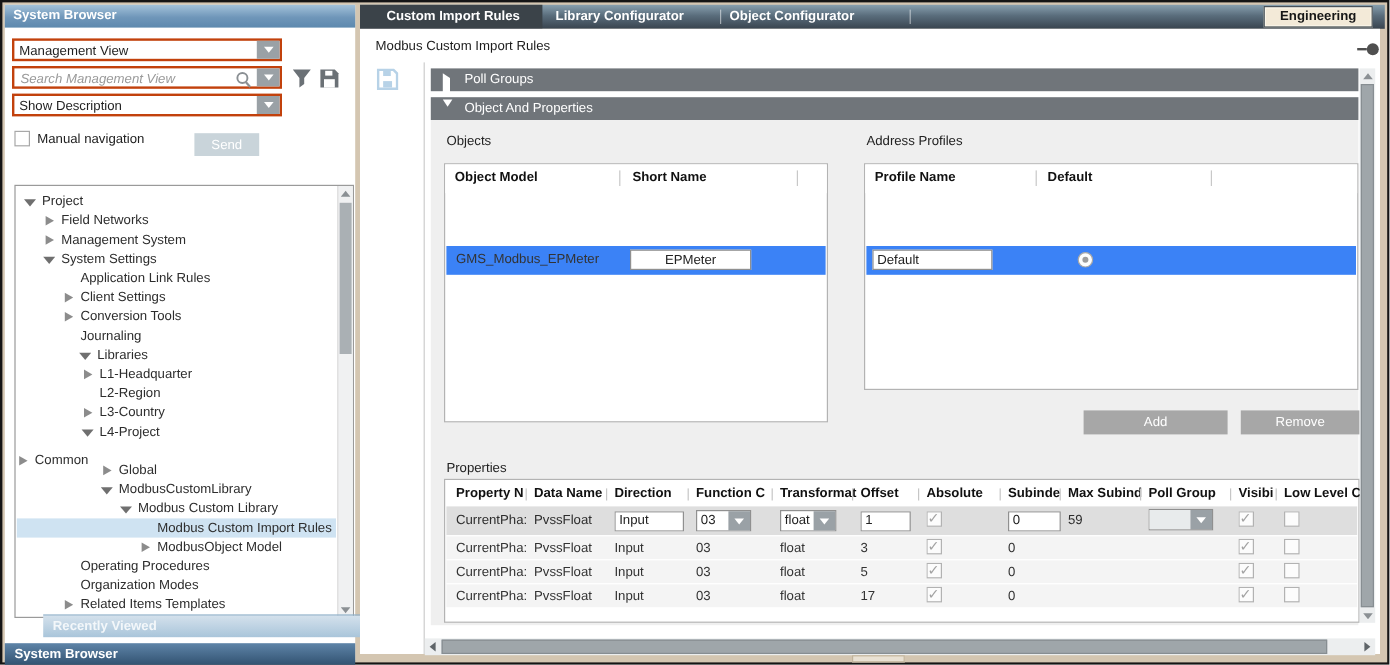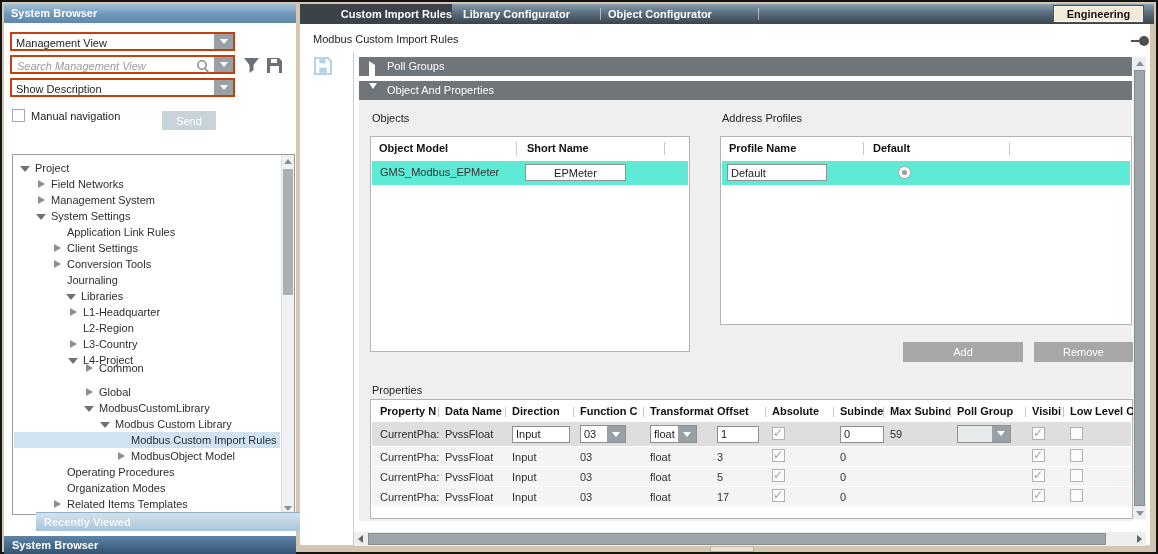--- a/index.html
+++ b/index.html
@@ -44,21 +44,21 @@
   .tri-dn-s { width:0;height:0;border-left:4px solid transparent;border-right:4px solid transparent;border-top:5px solid #8b9094; }
 
   .bar { position:absolute; left:4px; width:292px; font-weight:bold; line-height:19px; padding-left:8px; }
   .bar.recent { top:508px; height:19px; background:linear-gradient(180deg,#d4e1ec 0%,#a9c5da 100%); color:#f3f7fa; border-top:1px solid #8fb0c9;margin-left:32px; }
   .bar.sysb  { top:532px; height:19px; background:linear-gradient(180deg,#5e84a8 0%,#30506f 100%); color:#fff; }
 
   
   .tabbar { position:absolute; left:300px; top:4px; width:854px; height:20px;
     background:linear-gradient(180deg,#88a0af 0%,#5a6d7c 45%,#39444f 100%); }
   .tab { position:absolute; top:0; height:20px; color:#fff; font-weight:bold; line-height:20px; white-space:nowrap; }
-  .tab.active { background:#3b4349; padding-left:22px;text-align:right; }
+  .tab.active { background:#3b4349; padding-left:22px; }
   .tabsep { position:absolute; top:4px; width:1px; height:12px; background:rgba(255,255,255,.5); }
   .eng-btn { position:absolute; left:753px; top:1px; width:91px; height:18px; background:#f3ead8;
     border:1px solid #47525b; box-shadow:inset 0 0 0 1px #fbf6ea; color:#161616; font-weight:bold;
     font-family:"Liberation Sans","DejaVu Sans",sans-serif; font-size:11px; }
 
   
   .content { position:absolute; left:300px; top:24px; width:850px; height:521px; background:#fff; }
   .page-title { position:absolute; left:13px; top:9px; color:#1c1c1c; }
   .pin { position:absolute; left:831px; top:12px; display:flex; align-items:center; }
   .pin-line { width:8px; height:2px; background:#4f4f4f; }
@@ -71,21 +71,21 @@
   .sechdr .arr { position:absolute; left:10px; top:5px; }
   .arr-col { width:0;height:0;border-top:4px solid transparent;border-bottom:4px solid transparent;border-left:6px solid #fff; margin-top:1px; }
   .arr-exp { width:0;height:0;border-left:4px solid transparent;border-right:4px solid transparent;border-top:6px solid #fff; margin-top:2px; }
   .graypanel { position:absolute; left:59px; top:76px; width:773px; height:421px; background:#efefef; }
 
   .gblabel { position:absolute; color:#222; }
   .gbox { position:absolute; background:#fff; border:1px solid #b3b3b3; }
   .ghead { position:absolute; left:0; top:0; right:0; height:24px; background:#fff; }
   .ghead .h { position:absolute; top:5px; font-weight:bold; color:#111; white-space:nowrap; }
   .vsep { position:absolute; top:5px; width:1px; height:13px; background:#c8c8c8; }
-  .grow { position:absolute; left:1px; right:1px; height:24px; background:#5eead4; }
+  .grow { position:absolute; left:1px; right:1px; height:24px; background:#3b82f6;margin-top:44px; }
   .grow .t { position:absolute; top:5px; color:#333; white-space:nowrap; }
   .tinput { position:absolute; height:17px; border:1px solid #909090; background:#fff; color:#222;
     font:11px "Liberation Sans","DejaVu Sans",sans-serif; padding:0 3px; }
   .radio { position:absolute; width:13px; height:13px; border:1px solid #a8a8a8; border-radius:50%; background:#fdfdfd; }
   .radio.on::after { content:""; position:absolute; left:3px; top:3px; width:5px; height:5px; border-radius:50%; background:#9d9d9d; }
   .gbtn { position:absolute; width:120px; height:20px; background:#a7a7a7; color:#fff; border:none;
     font:11px "Liberation Sans","DejaVu Sans",sans-serif; }
 
   
   .pgrid { position:absolute; left:1px; right:1px; display:grid; padding-left:8px; align-items:center;
@@ -215,21 +215,21 @@
           <span class="tl">L2-Region</span>
         </div>
       <div class="trow" style="top:181px;padding-left:54px">
           <span class="tw col"></span>
           <span class="tl">L3-Country</span>
         </div>
       <div class="trow" style="top:197px;padding-left:54px">
           <span class="tw exp"></span>
           <span class="tl">L4-Project</span>
         </div>
-      <div class="trow" style="top:205px;padding-left:70px">
+      <div class="trow" style="top:221px;">
           <span class="tw col"></span>
           <span class="tl">Common</span>
         </div>
       <div class="trow" style="top:229px;padding-left:70px">
           <span class="tw col"></span>
           <span class="tl">Global</span>
         </div>
       <div class="trow" style="top:245px;padding-left:70px">
           <span class="tw exp"></span>
           <span class="tl">ModbusCustomLibrary</span>

